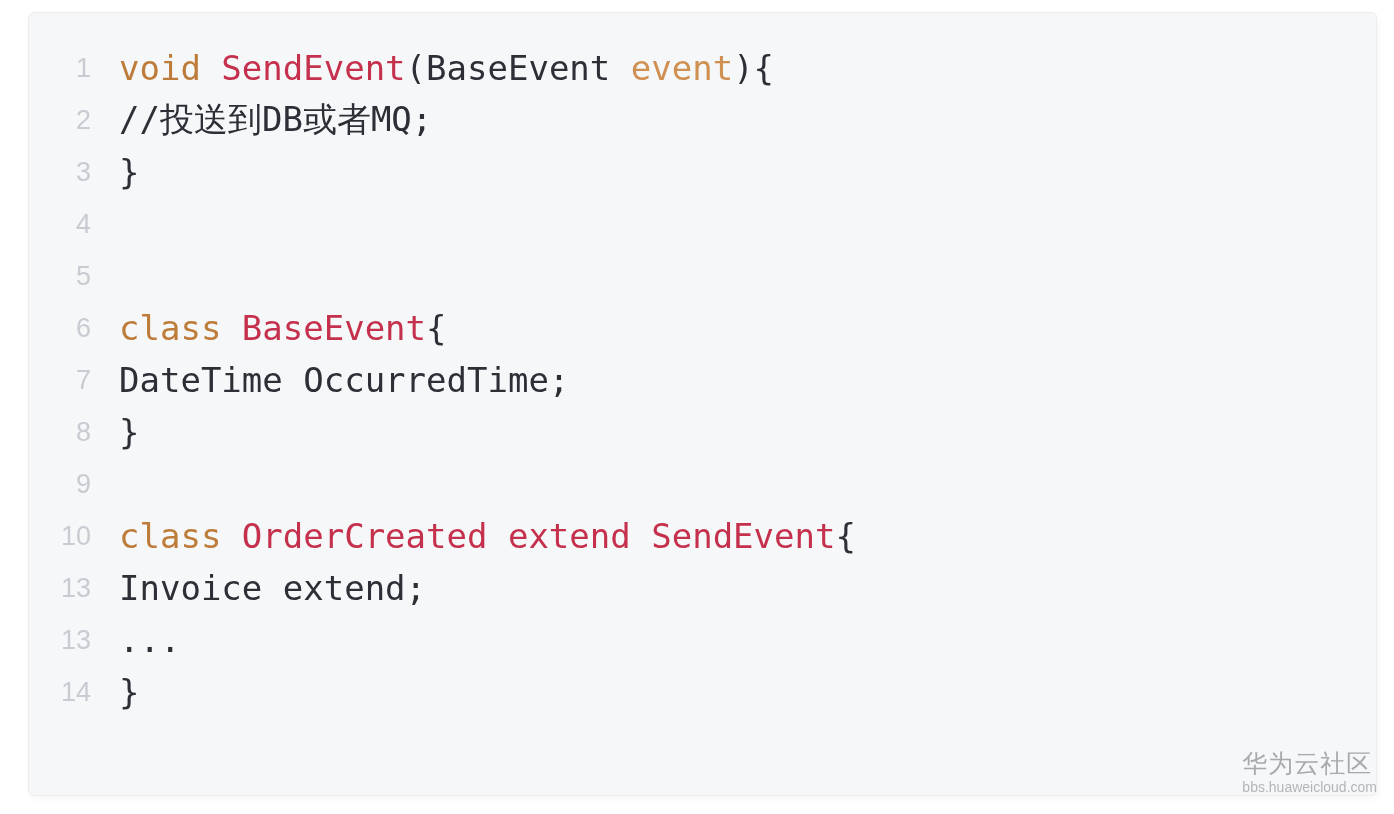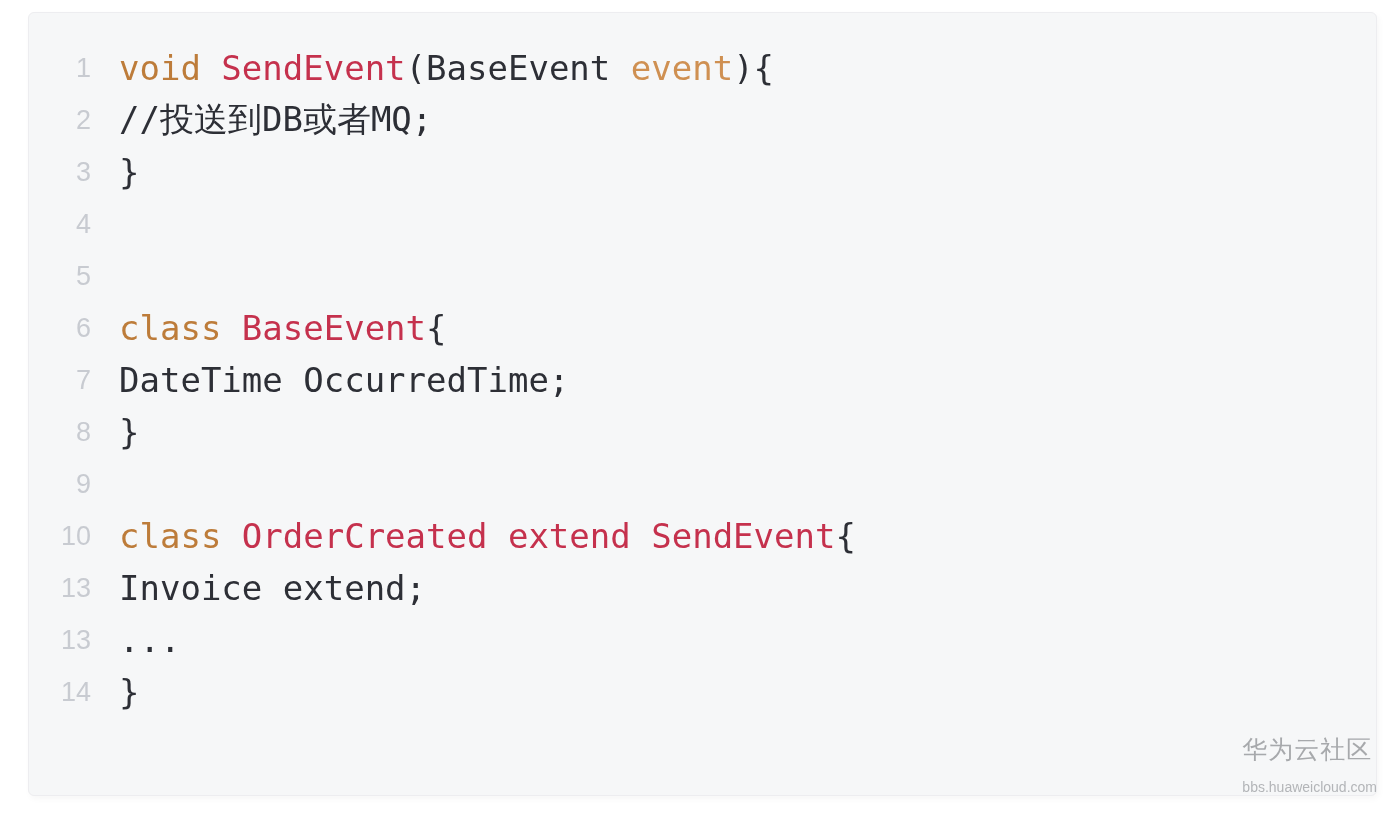--- a/index.html
+++ b/index.html
@@ -72,21 +72,21 @@
     text-align: left;
     font-family: "Liberation Sans", sans-serif;
     line-height: 1.15;
   }
   .wm-title {
     font-size: 25px;
     letter-spacing: 1px;
     color: var(--watermark-title);
   }
   .wm-sub {
-    margin-top: 15px;
+    margin-top: 1px;
     font-size: 14px;
     color: var(--watermark-subtitle);
   }
 </style>
 </head>
 <body>
 
 <div class="page">
   <div class="code-panel">
     <div class="code-lines" id="code-lines">

